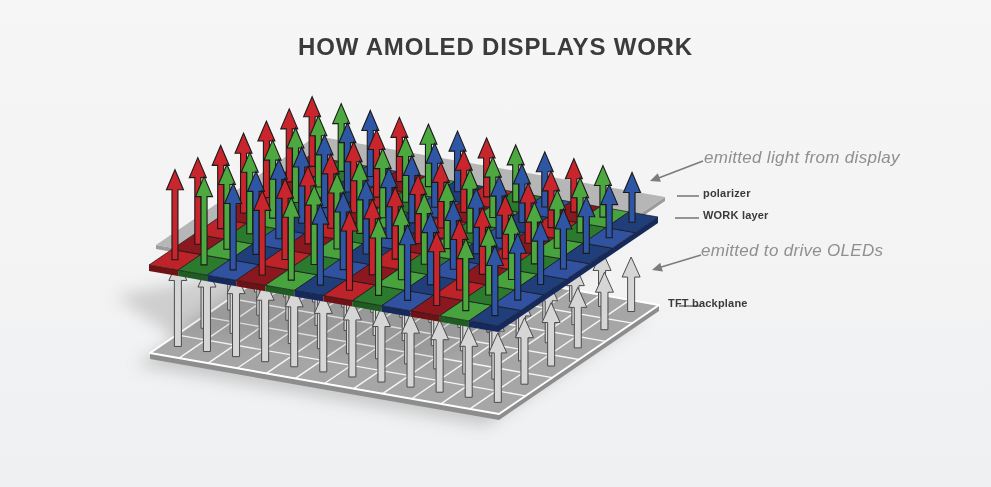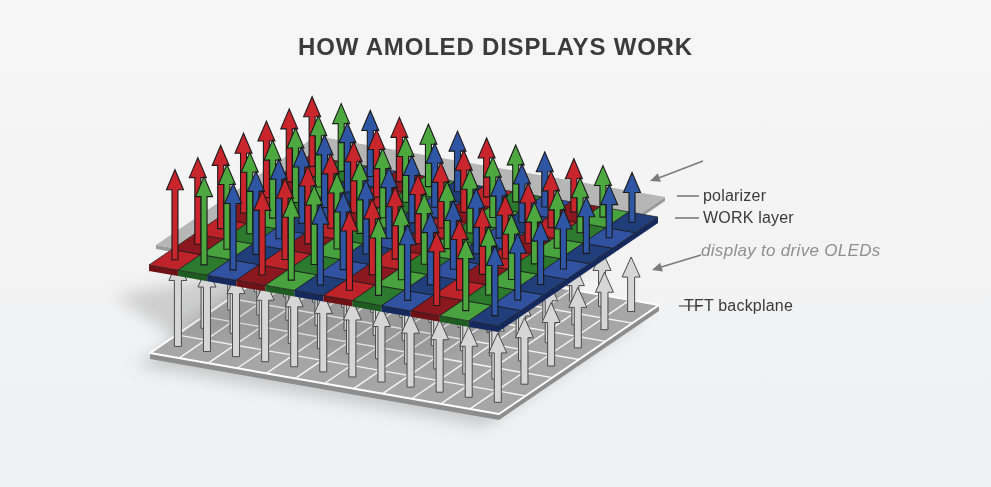--- a/index.html
+++ b/index.html
@@ -15,21 +15,21 @@
     position:absolute;left:0;right:0;top:33px;
     text-align:center;
     font-size:24px;font-weight:700;letter-spacing:.8px;
     color:#3b3b3b;
   }
   .lbl{position:absolute;white-space:nowrap;}
   .lbl-italic{
     font-style:italic;font-size:17px;color:#8f8f8f;letter-spacing:.3px;
   }
   .lbl-bold{
-    font-size:16px;font-weight:400;color:#3a3a3a;letter-spacing:.2px;
+    font-size:11px;font-weight:700;color:#3a3a3a;letter-spacing:.2px;
   }
   .logo{
     position:absolute;left:819px;top:427px;
     font-family:"DejaVu Serif", serif;
     font-weight:700;font-size:37px;line-height:1;
     color:#1a7c1a;letter-spacing:-1px;
   }
 </style>
 </head>
 <body>
@@ -338,22 +338,23 @@
         <line x1="677" y1="196" x2="699" y2="196" stroke="#7c7c7c" stroke-width="1.6"></line>
         <line x1="675" y1="218" x2="699" y2="218" stroke="#7c7c7c" stroke-width="1.6"></line>
         <line x1="701" y1="255" x2="658" y2="268" stroke="#7c7c7c" stroke-width="1.6"></line>
         <polygon points="652.0,270.0 660.2,262.8 662.9,271.4" fill="#7c7c7c"></polygon>
         <line x1="679" y1="306" x2="701" y2="306" stroke="#7c7c7c" stroke-width="1.6"></line>
       </g>
     </svg>
 
   <div class="title">HOW AMOLED DISPLAYS WORK</div>
 
+  <div class="lbl lbl-italic" style="left:704px;top:148px;">emitted light from display</div>
 
   <div class="lbl lbl-bold" style="left:703px;top:187px;">polarizer</div>
 
   <div class="lbl lbl-bold" style="left:703px;top:209px;">WORK layer</div>
 
-  <div class="lbl lbl-italic" style="left:701px;top:241px;">display to drive OLEDs</div>
-
-  <div class="lbl lbl-bold" style="left:684px;top:297px;">TFT backplane</div>
+  <div class="lbl lbl-italic" style="left:701px;top:241px;">emitted to drive OLEDs</div>
+
+  <div class="lbl lbl-bold" style="left:668px;top:297px;">TFT backplane</div>
 
 </div>
 
 </body></html>

